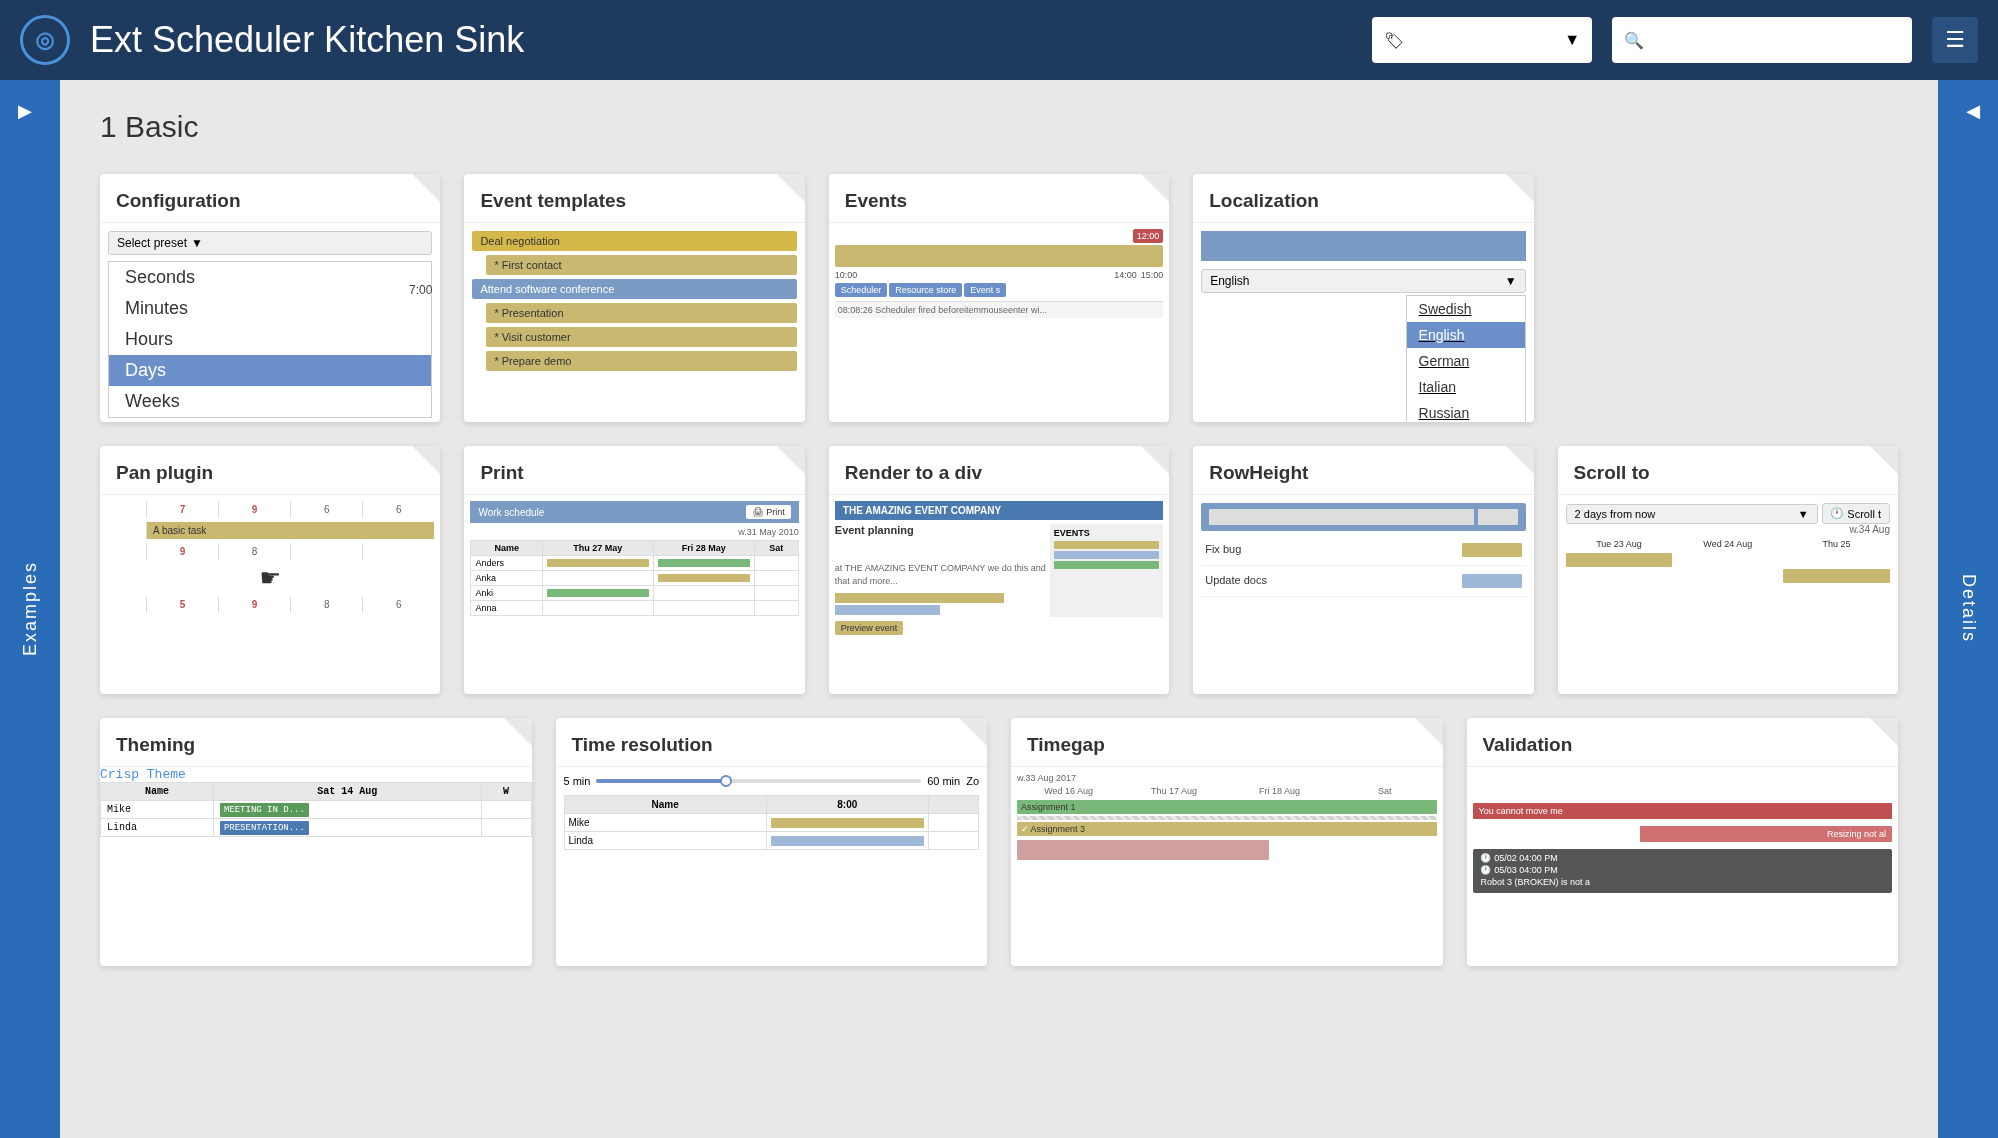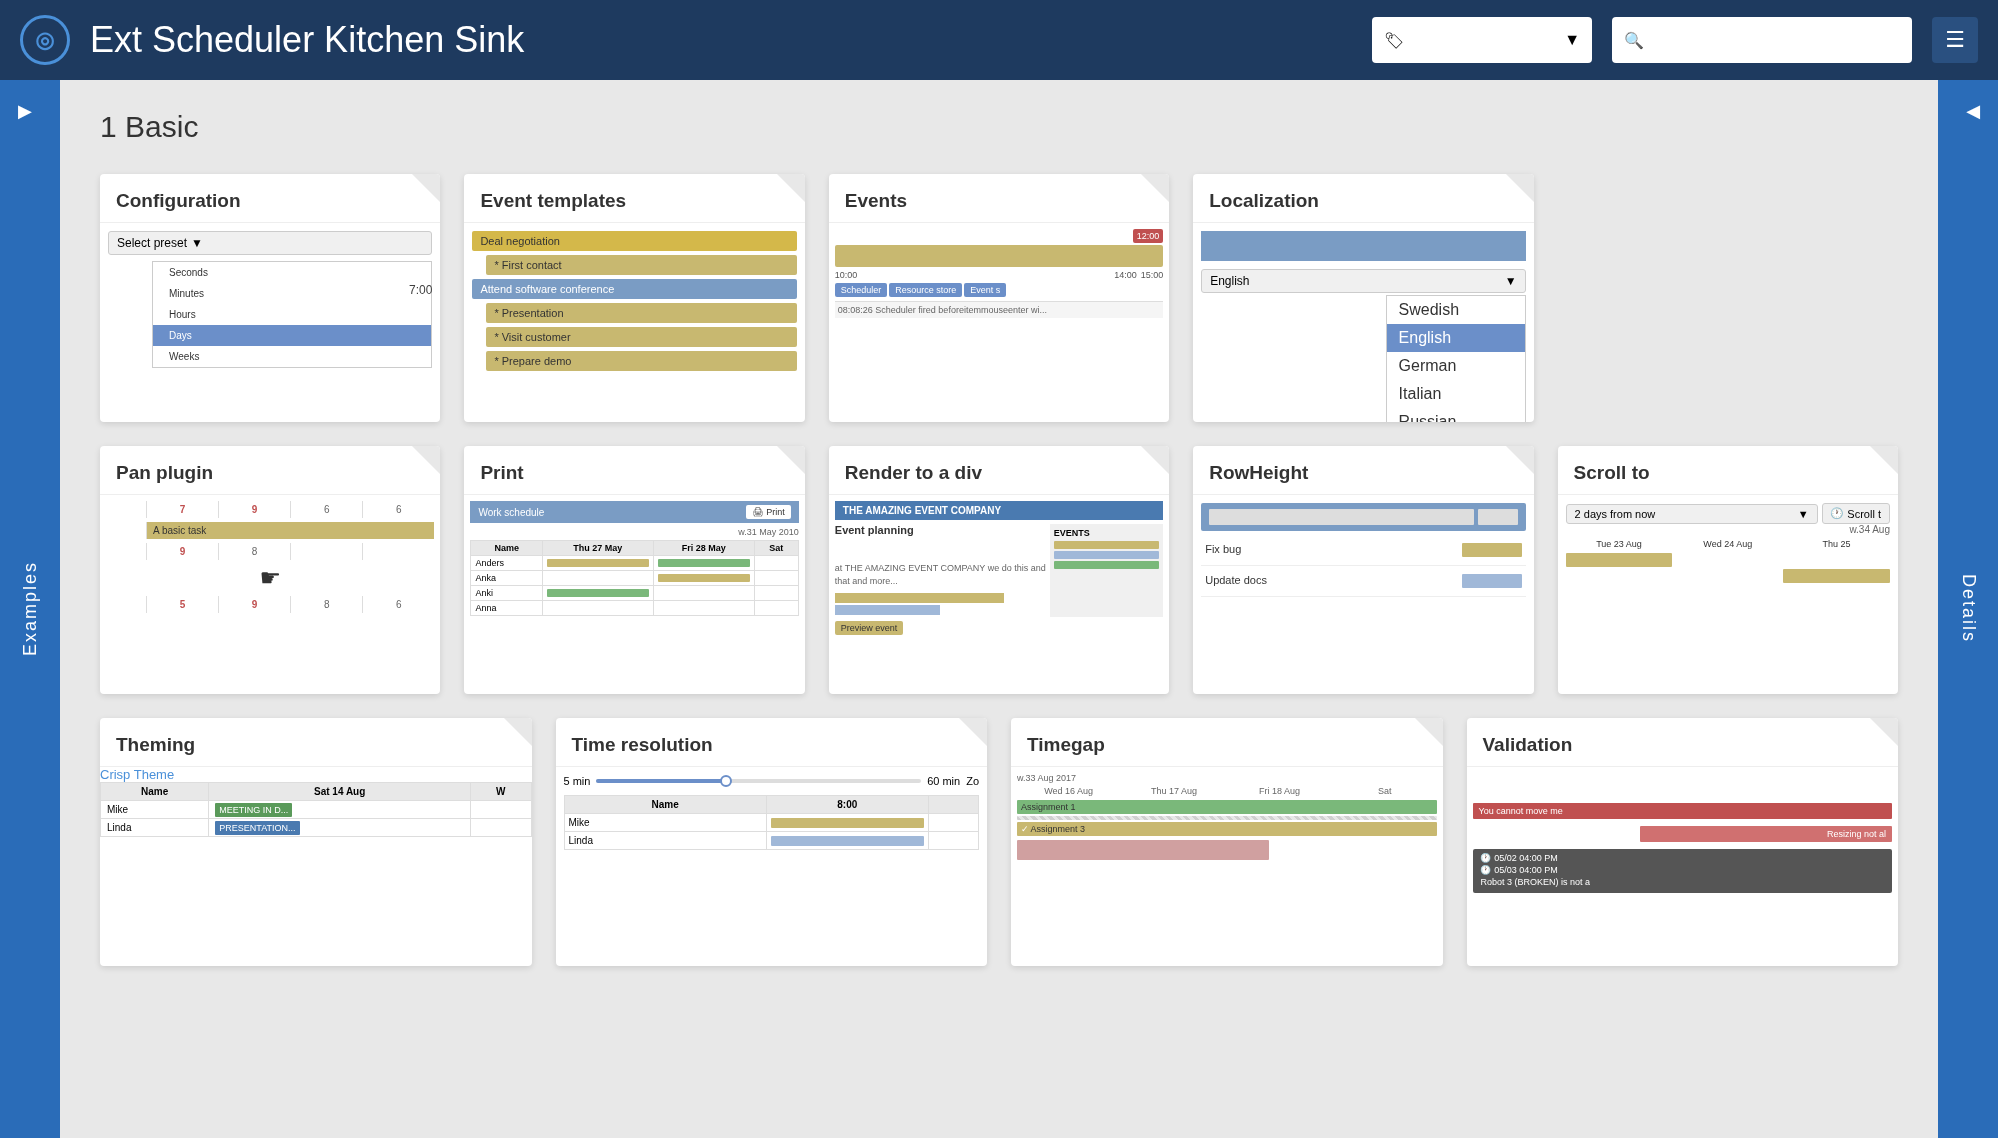--- a/index.html
+++ b/index.html
@@ -123,22 +123,21 @@
       padding: 8px;
       font-size: 12px;
     }
     .config-dropdown {
       background: #f0f0f0; border: 1px solid #ccc; border-radius: 3px;
       padding: 4px 8px; display: flex; align-items: center; gap: 4px;
       margin-bottom: 6px; font-size: 12px; cursor: pointer;
     }
     .config-menu {
       background: white; border: 1px solid #ccc;
-      font-size: 10px;
-      margin-left: 44px;
+      font-size: 18px;
     }
     .config-menu-item {
       padding: 5px 16px; color: #333; cursor: pointer;
     }
     .config-menu-item.active {
       background: #6b8fc9; color: white;
     }
     .config-time {
       position: absolute; right: 8px; top: 60px; font-size: 12px; color: #404040;
     }
@@ -197,22 +196,22 @@
     
     .local-preview { padding: 8px; font-size: 12px; }
     .local-header { background: #7a9cc4; height: 30px; margin-bottom: 8px; }
     .local-dropdown-container { position: relative; }
     .local-dropdown {
       background: #f0f0f0; border: 1px solid #ccc; border-radius: 3px;
       padding: 4px 8px; display: flex; align-items: center; justify-content: space-between;
       font-size: 12px; margin-bottom: 0; cursor: pointer;
     }
     .local-menu {
-      background: white; border: 1px solid #ccc; font-size: 16px;
-      position: absolute; right: 0; top: 26px; width: 140px; z-index: 10;
+      background: white; border: 1px solid #ccc; font-size: 14px;
+      position: absolute; right: 0; top: 26px; width: 120px; z-index: 10; text-decoration: underline;
     }
     .local-menu-item {
       padding: 5px 12px; cursor: pointer; color: #333;
     }
     .local-menu-item.active { background: #6b8fc9; color: white; }
 
     
     .pan-preview { padding: 6px; }
     .pan-cursor { font-size: 24px; color: #333; text-align: center; margin-top: 4px; }
 
@@ -255,21 +254,21 @@
     }
     .scroll-btn {
       background: #f0f0f0; border: 1px solid #ccc; border-radius: 3px;
       padding: 3px 8px; font-size: 11px; cursor: pointer; display: flex; align-items: center; gap: 3px;
     }
     .scroll-week { text-align: right; font-size: 10px; color: #666; margin-bottom: 4px; }
     .scroll-dates { display: flex; gap: 2px; margin-bottom: 4px; font-size: 9px; }
     .scroll-date { flex: 1; color: #333; text-align: center; }
 
     
-    .theming-preview { padding: 0; font-size: 11px; }
+    .theming-preview { padding: 0; font-size: 11px; font-family: Liberation Mono, monospace; }
     .theme-link { color: #4a90d9; font-size: 13px; margin-bottom: 8px; cursor: pointer; text-decoration: none; }
     .theme-table { width: 100%; border-collapse: collapse; font-size: 10px; }
     .theme-table th, .theme-table td { border: 1px solid #ddd; padding: 3px 6px; }
     .theme-table th { background: #e8e8e8; }
     .theme-bar-green { background: #5a9a5a; color: white; padding: 2px 4px; font-size: 9px; border-radius: 1px; }
     .theme-bar-blue { background: #4a7ab0; color: white; padding: 2px 4px; font-size: 9px; border-radius: 1px; }
 
     
     .timeres-preview { padding: 8px; font-size: 11px; }
     .timeres-slider-row { display: flex; align-items: center; gap: 6px; margin-bottom: 8px; }

